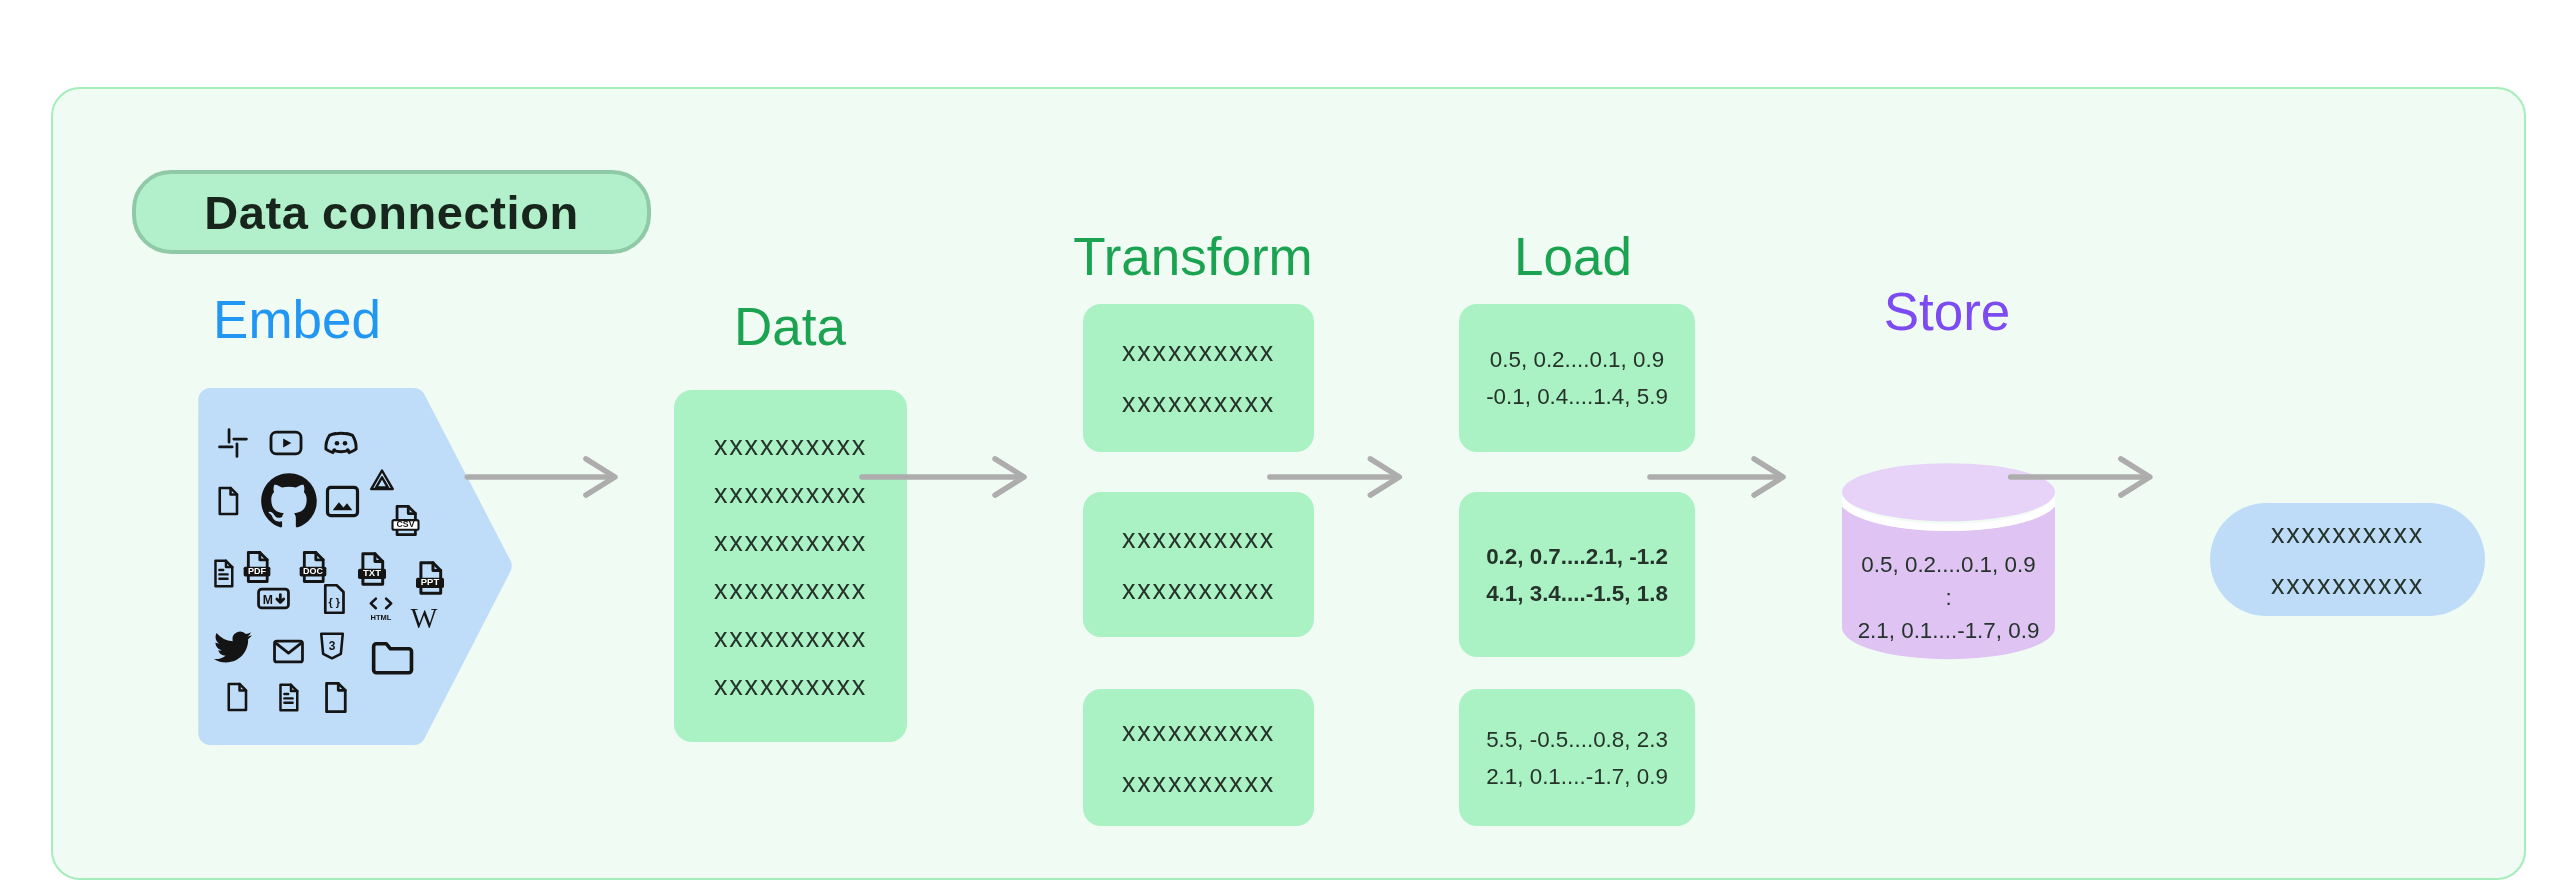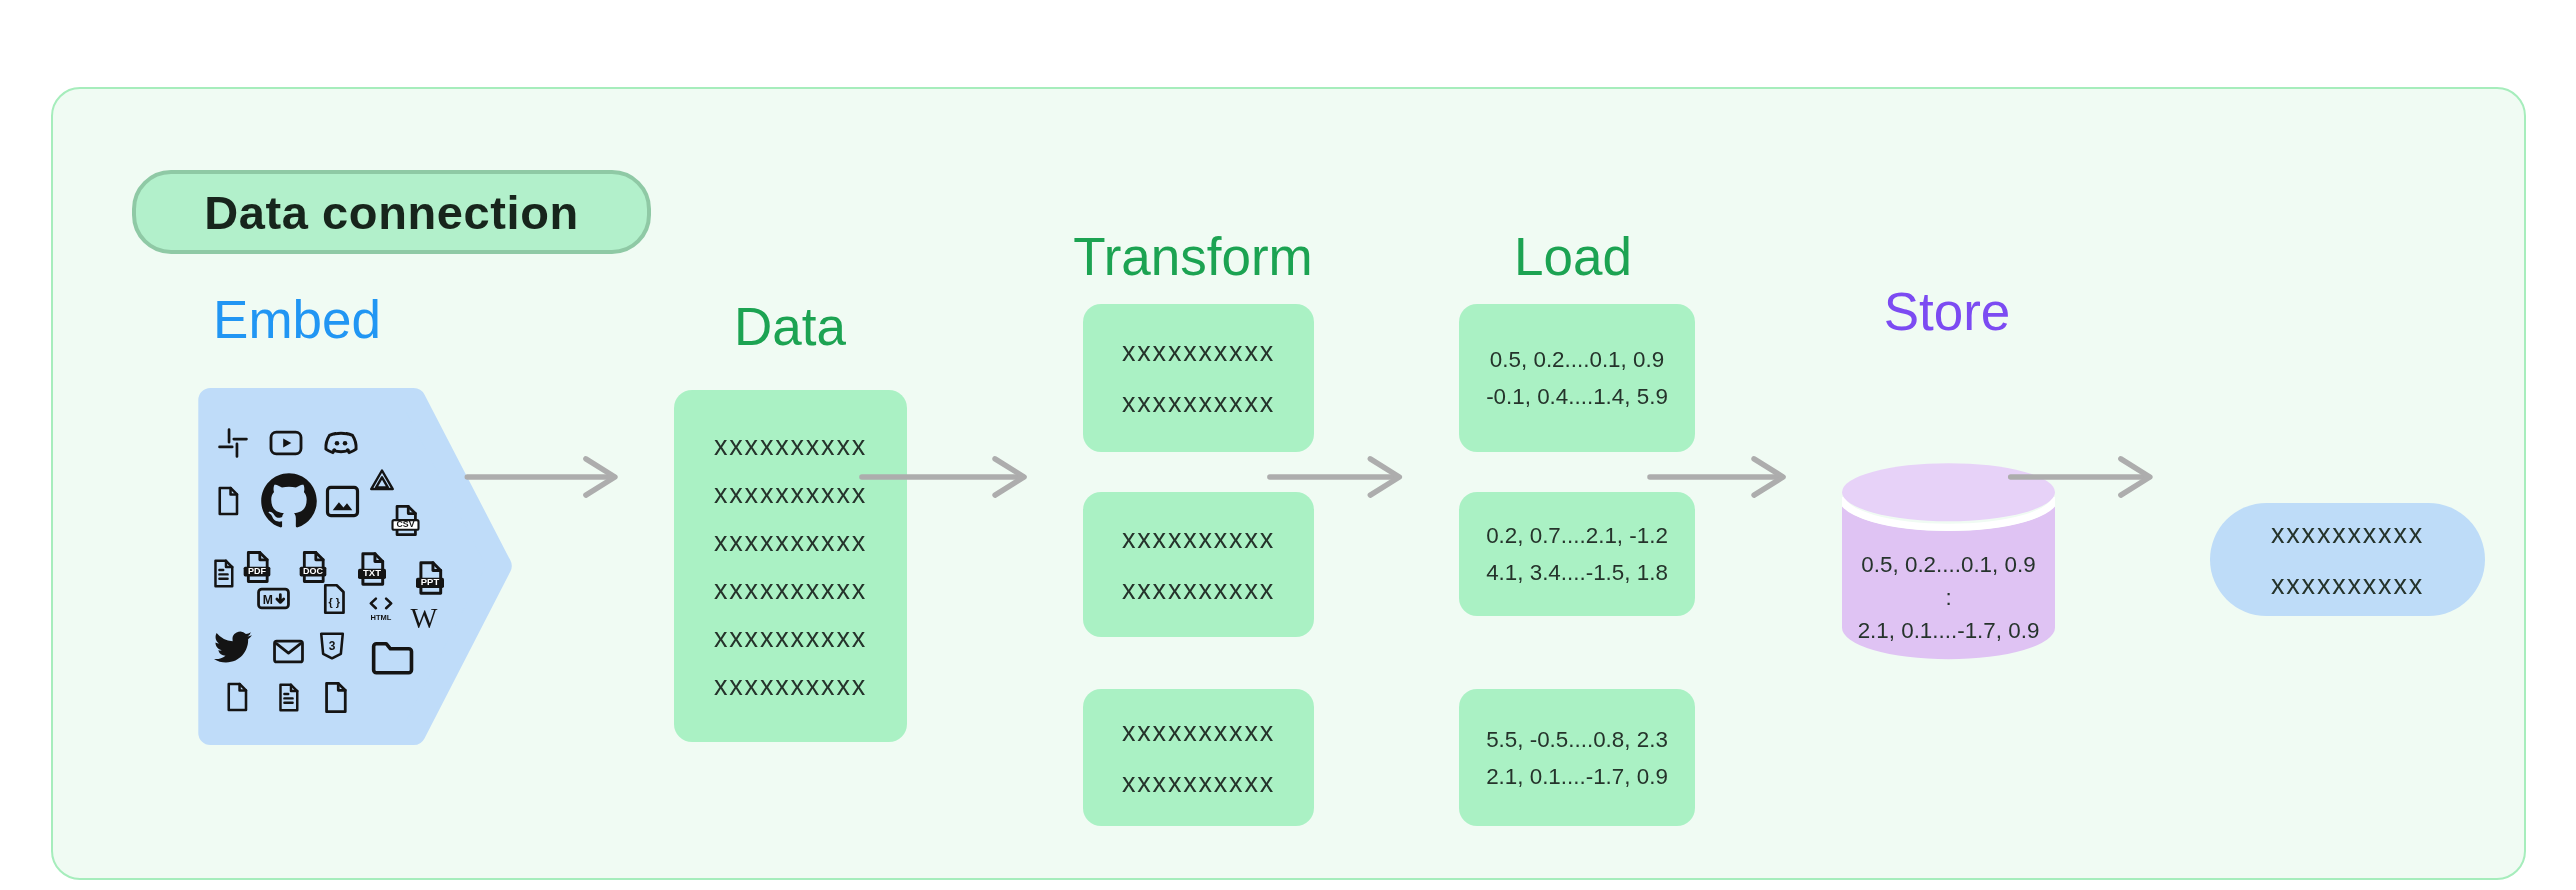--- a/index.html
+++ b/index.html
@@ -46,21 +46,21 @@
         display:flex;flex-direction:column;align-items:center;justify-content:center;
         color:#25332b;text-align:center;}
   .load-box{left:621px;top:301px;width:233px;height:352px;}
   .load-box .bline{font-size:27px;line-height:48px;letter-spacing:1.8px;}
   .tbox .bline{font-size:27px;line-height:51px;letter-spacing:1.8px;}
   .ebox .bline{font-size:22.4px;line-height:37px;letter-spacing:0;}
   .tbox1{left:1030px;top:215px;width:231px;height:148px;}
   .tbox2{left:1030px;top:403px;width:231px;height:145px;}
   .tbox3{left:1030px;top:600px;width:231px;height:137px;}
   .ebox1{left:1406px;top:215px;width:236px;height:148px;}
-  .ebox2{left:1406px;top:403px;width:236px;height:124px;}
+  .ebox2{left:1406px;top:403px;width:236px;height:165px;font-weight:bold;}
   .ebox3{left:1406px;top:600px;width:236px;height:137px;}
 
   
   .cylinder{position:absolute;left:1789px;top:374px;width:213px;height:206px;}
   .cyl-body{fill:#dfc3f3;}
   .cyl-gap{fill:none;stroke:#ffffff;stroke-width:12;}
   .cyl-top{fill:#e7d2f8;}
   .store-text{position:absolute;left:1789px;top:459px;width:213px;text-align:center;
               color:#25332b;font-size:22.4px;line-height:33px;}
 

